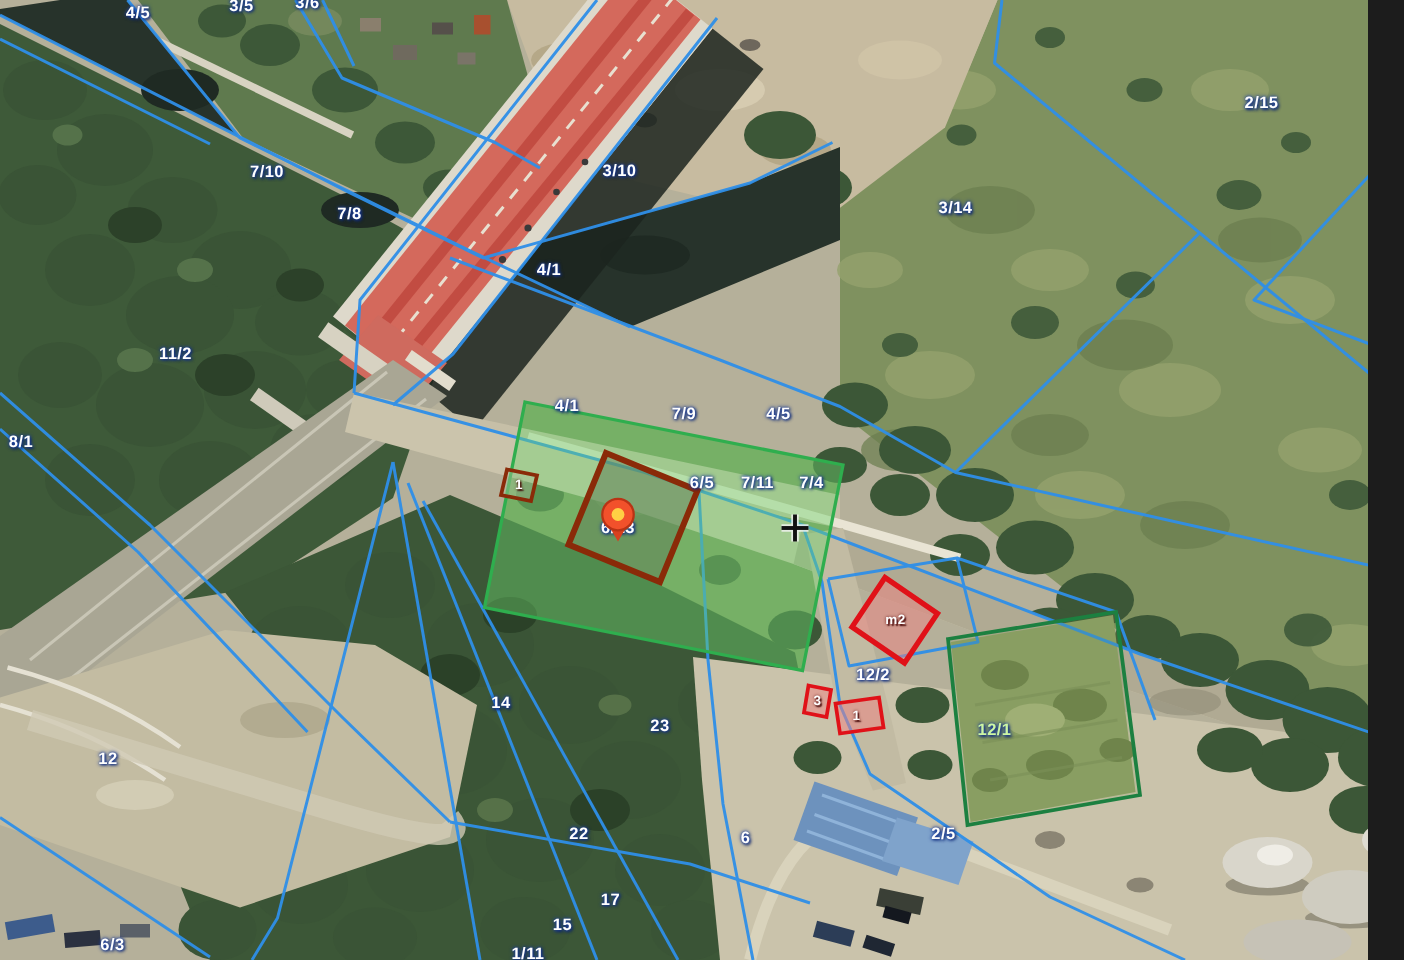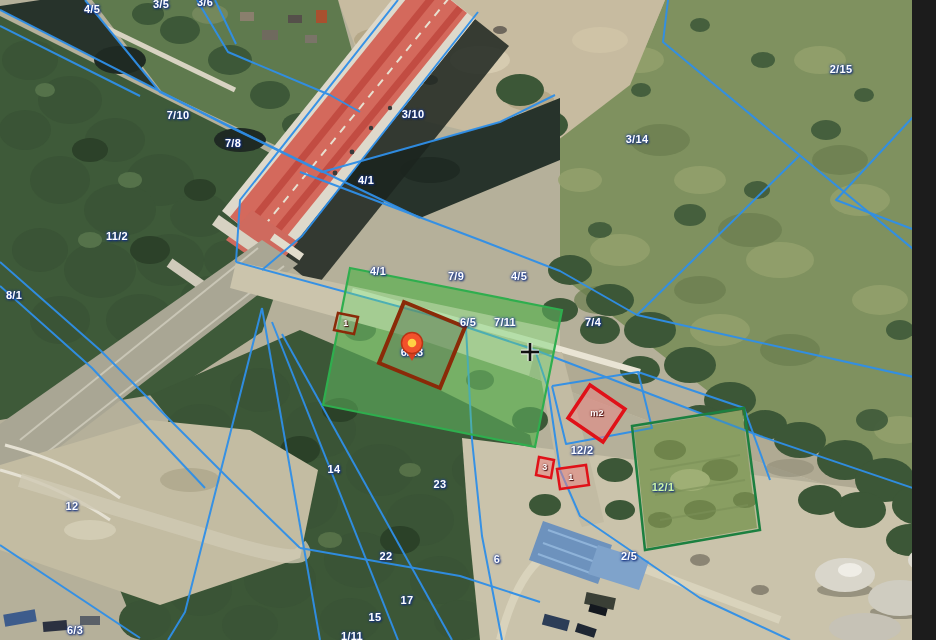--- a/index.html
+++ b/index.html
@@ -382,21 +382,21 @@
       <div class="plabel " style="left: 366px; top: 180px;">4/1</div>
       <div class="plabel " style="left: 117px; top: 236px;">11/2</div>
       <div class="plabel " style="left: 14px; top: 295px;">8/1</div>
       <div class="plabel " style="left: 841px; top: 69px;">2/15</div>
       <div class="plabel " style="left: 637px; top: 139px;">3/14</div>
       <div class="plabel " style="left: 378px; top: 271px;">4/1</div>
       <div class="plabel " style="left: 456px; top: 276px;">7/9</div>
       <div class="plabel " style="left: 519px; top: 276px;">4/5</div>
       <div class="plabel " style="left: 456px; top: 322px; padding-left: 24px;">6/5</div>
       <div class="plabel " style="left: 505px; top: 322px;">7/11</div>
-      <div class="plabel " style="left: 571px; top: 322px; padding-left: 44px;">7/4</div>
+      <div class="plabel " style="left: 541px; top: 322px;">7/4</div>
       <div class="plabel " style="left: 412px; top: 352px;">6/13</div>
       <div class="plabel " style="left: 582px; top: 450px; text-align: right;">12/2</div>
       <div class="plabel " style="left: 663px; top: 487px; color: rgb(205, 246, 163);">12/1</div>
       <div class="plabel " style="left: 334px; top: 469px;">14</div>
       <div class="plabel " style="left: 440px; top: 484px;">23</div>
       <div class="plabel " style="left: 386px; top: 556px;">22</div>
       <div class="plabel " style="left: 497px; top: 559px;">6</div>
       <div class="plabel " style="left: 407px; top: 600px;">17</div>
       <div class="plabel " style="left: 375px; top: 617px;">15</div>
       <div class="plabel " style="left: 352px; top: 636px;">1/11</div>

